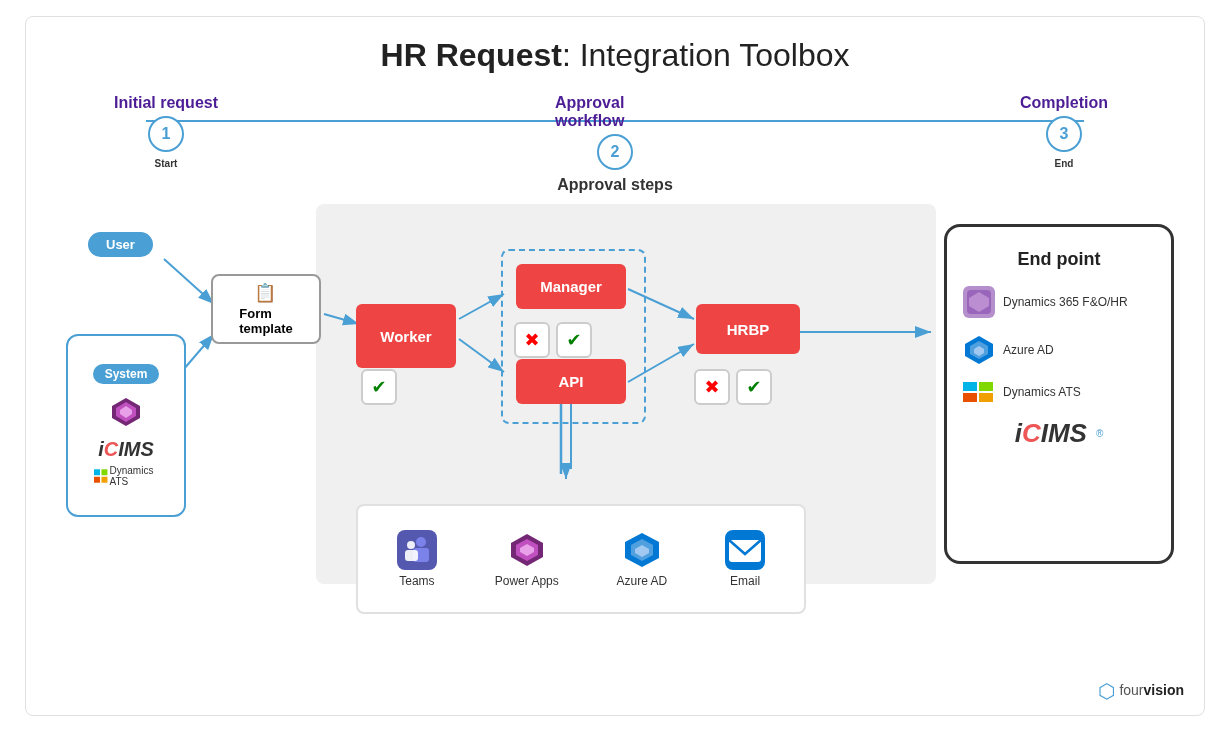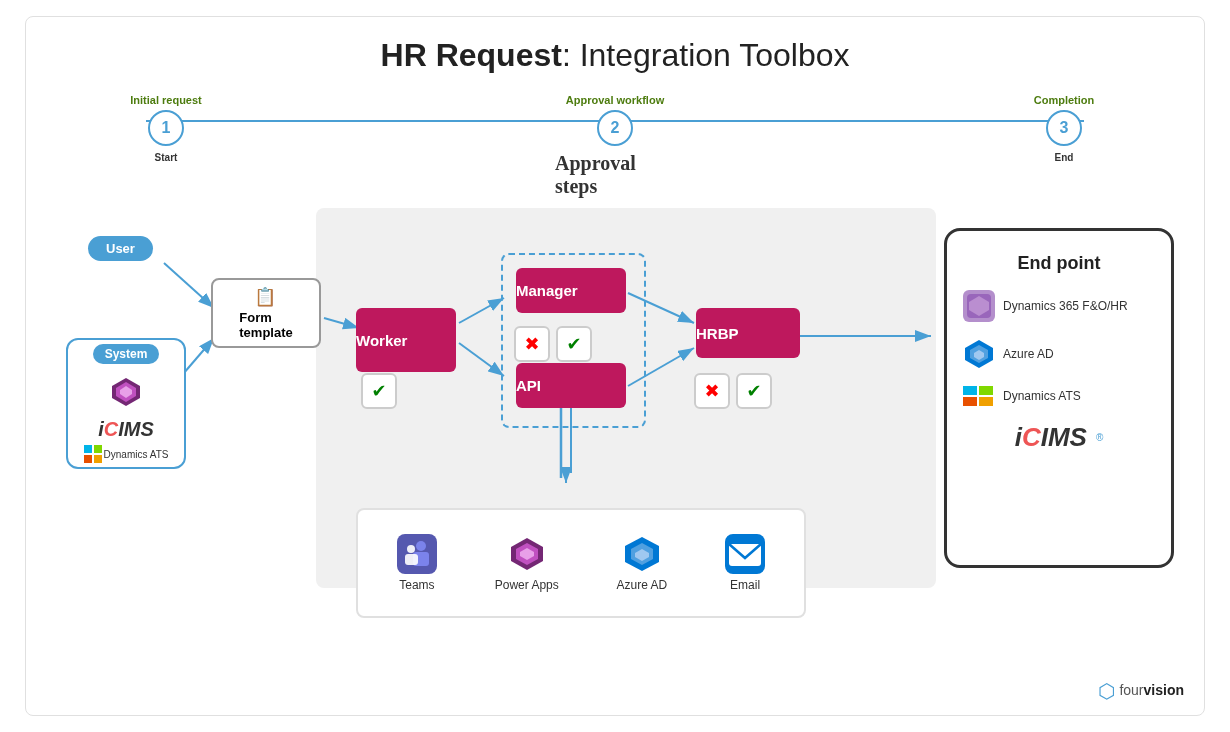--- a/index.html
+++ b/index.html
@@ -51,22 +51,22 @@
     }
     .timeline-step {
       display: flex;
       flex-direction: column;
       align-items: center;
       position: relative;
       z-index: 2;
       width: 120px;
     }
     .timeline-step .step-label {
-      font-size: 11px;
-      color: #4d7c0f;
+      font-size: 16px;
+      color: #4c1d95;
       font-weight: 600;
       margin-bottom: 4px;
     }
     .timeline-step .step-circle {
       width: 36px;
       height: 36px;
       border-radius: 50%;
       border: 2px solid #4a9fd4;
       background: #fff;
       display: flex;
@@ -102,21 +102,21 @@
       background: #4a9fd4;
       color: #fff;
       border-radius: 20px;
       padding: 5px 18px;
       font-size: 13px;
       font-weight: 600;
     }
     .system-box {
       border: 2px solid #4a9fd4;
       border-radius: 12px;
-      padding: 4px;
+      padding: 28px;
       display: flex;
       flex-direction: column;
       align-items: center;
       gap: 6px;
       width: 120px;
       background: #fff;
     }
     
     .form-box {
       position: absolute;
@@ -133,26 +133,26 @@
       background: #fff;
       font-size: 13px;
       font-weight: 700;
     }
     .form-icon {
       font-size: 18px;
       margin-bottom: 2px;
     }
     
     .blue-box {
-      background: #be185d;
+      background: #ef4444;
       color: #fff;
       border-radius: 6px;
       display: flex;
       align-items: center;
-      justify-content: flex-start;
+      justify-content: center;
       font-weight: 700;
       font-size: 15px;
     }
     .worker-box {
       position: absolute;
       left: 310px;
       top: 100px;
       width: 100px;
       height: 64px;
     }
@@ -326,21 +326,21 @@
   <div class="timeline">
     <div class="timeline-line"></div>
     <div class="timeline-step">
       <span class="step-label">Initial request</span>
       <div class="step-circle">1</div>
       <span class="step-name">Start</span>
     </div>
     <div class="timeline-step" style="">
       <span class="step-label">Approval workflow</span>
       <div class="step-circle">2</div>
-      <span class="step-name" style="font-size:20px;font-family:Liberation Serif, serif;">Approval steps</span>
+      <span class="step-name" style="font-size:16px;">Approval steps</span>
     </div>
     <div class="timeline-step">
       <span class="step-label">Completion</span>
       <div class="step-circle">3</div>
       <span class="step-name">End</span>
     </div>
   </div>
 
   <div class="flow-area">
 

